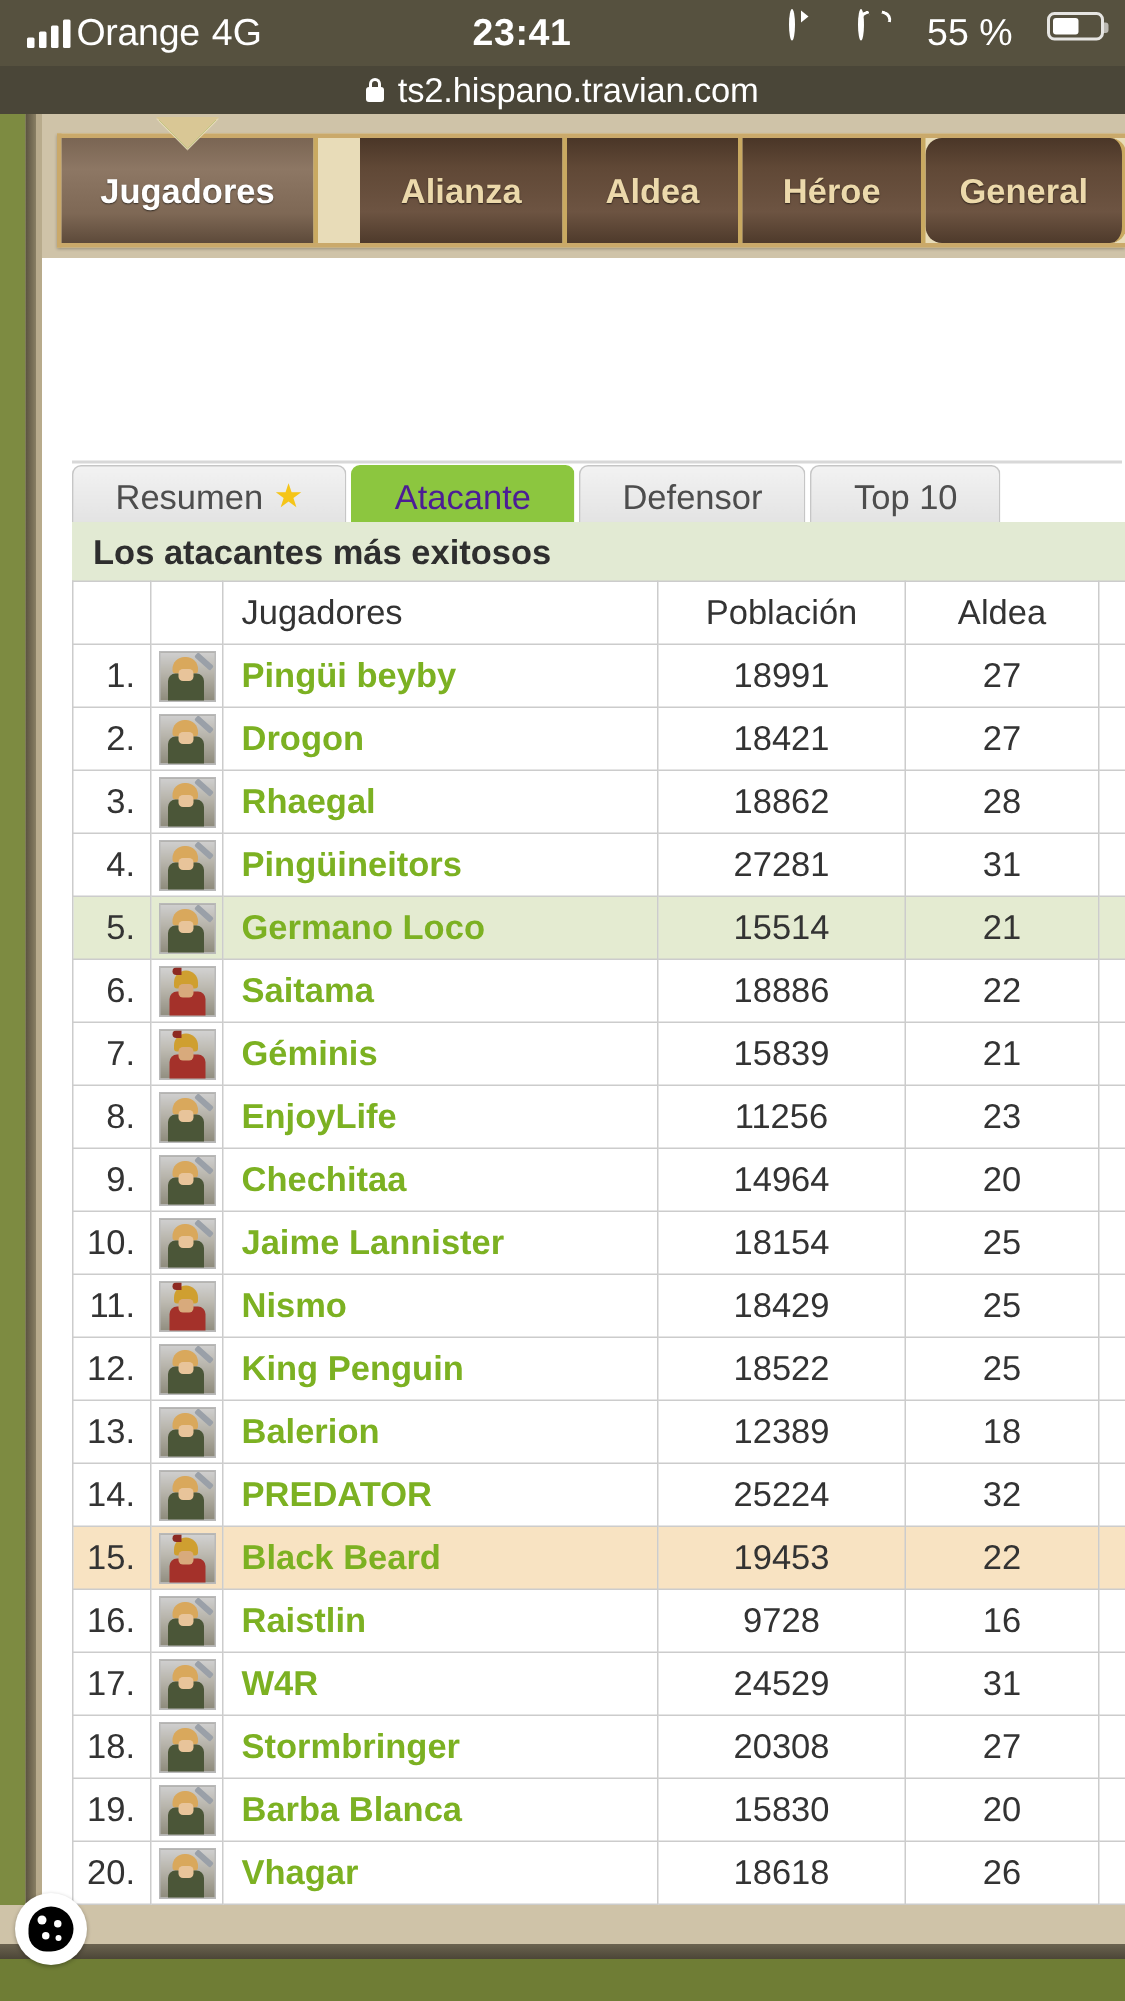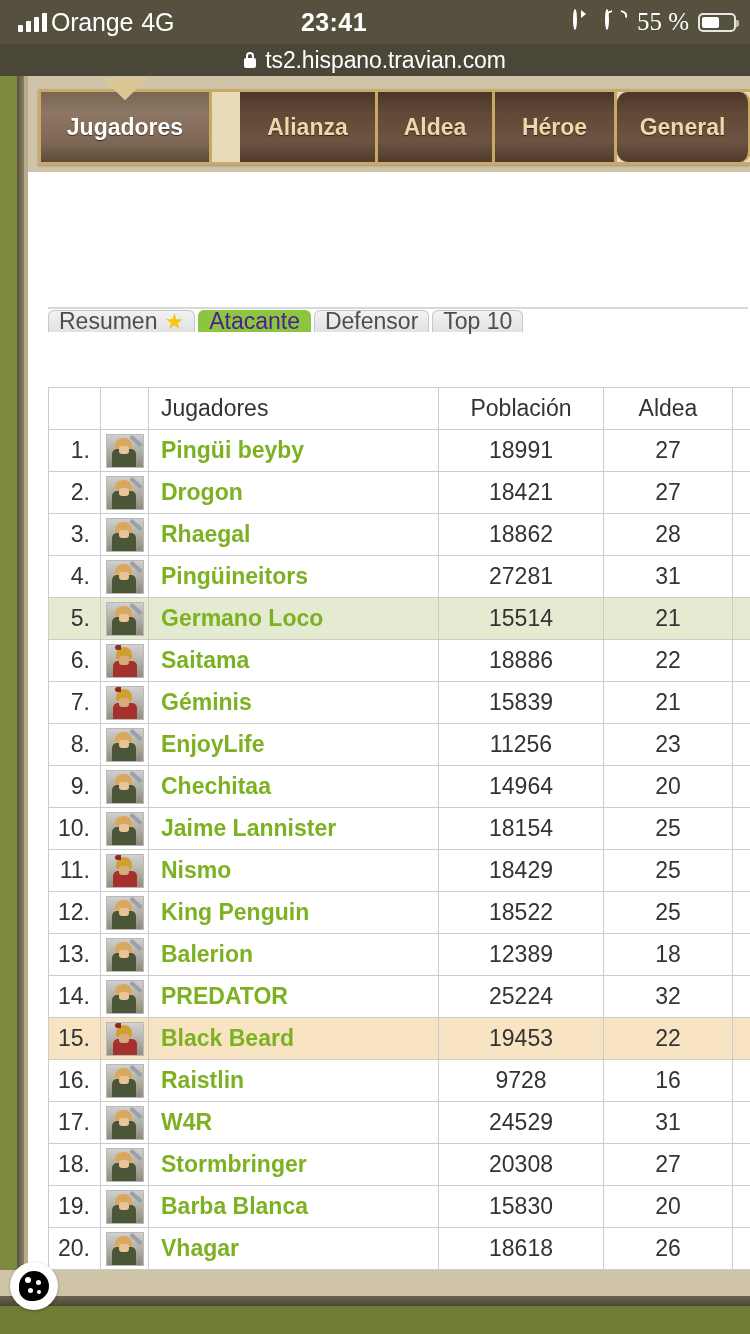--- a/index.html
+++ b/index.html
@@ -18,24 +18,24 @@
   .sb-left{ position:absolute; left:18px; display:flex; align-items:center; gap:4px; }
   .sb-bars{ display:flex; align-items:flex-end; gap:3px; height:19px; }
   .sb-bars i{ display:block; width:5px; background:#fff; border-radius:1px; }
   .sb-bars i:nth-child(1){ height:7px; }
   .sb-bars i:nth-child(2){ height:11px; }
   .sb-bars i:nth-child(3){ height:15px; }
   .sb-bars i:nth-child(4){ height:19px; }
   .sb-carrier{ font-size:25px; letter-spacing:-.2px; }
   .sb-net{ font-size:25px; margin-left:4px; }
   .sb-time{
-    position:absolute; left:2px; width:664px; text-align:center;
+    position:absolute; left:16px; width:664px; text-align:center;
     font-size:25px; font-weight:bold; letter-spacing:.4px;
   }
-  .sb-right{ position:absolute; right:14px; display:flex; align-items:center; gap:9px;font-family:Liberation Serif, serif; }
+  .sb-right{ position:absolute; right:14px; display:flex; align-items:flex-start; gap:23px; }
   .sb-icon{ width:23px; height:23px; position:relative; }
   .rot-ring{
     width:21px; height:21px; border:2px solid #fff; border-radius:50%;
   }
   .rot-arrow{
     position:absolute; top:-1px; left:8px; width:0;height:0;
     border-left:5px solid #fff; border-top:4px solid transparent; border-bottom:4px solid transparent;
   }
   .alarm-body{ width:17px; height:17px; border:2px solid #fff; border-radius:50%; margin:3px auto 0;}
   .alarm-l,.alarm-r{ position:absolute; top:0px; width:8px;height:6px; border:2px solid #fff; }
@@ -130,21 +130,21 @@
     position:absolute; top:96px; left:28px; width:722px; height:1120px;
     background:#ffffff;
   }
 
   
   .subtabs{
     position:absolute; top:98px; left:20px;
     display:flex; align-items:flex-end;
   }
   .subtab{
-    height:22px; padding:0 10px;
+    height:41px; padding:0 28px;
     display:flex; align-items:center; gap:7px;
     font-size:23px; color:#4d4d4d;
     background:linear-gradient(to bottom,#f2f2f2,#e2e2e2);
     border:1px solid #c6c6c6; border-bottom:none;
     border-radius:6px 6px 0 0;
     margin-right:3px;
   }
   .subtab.active{
     background:#8cc63f; color:#4c1d95; border-color:#8cc63f;margin-top:40px;
   }
@@ -389,20 +389,21 @@
         </div>
         <div class="subtab">
           <span>Defensor</span>
         </div>
         <div class="subtab">
           <span>Top 10</span>
         </div>
       </div>
     <div class="subtab-underline"></div>
 
+    <div class="sect">Los atacantes más exitosos</div>
 
     <table class="tbl">
       <colgroup>
         <col class="c-rank">
           <col class="c-av">
           <col class="c-name">
         <col class="c-pop">
           <col class="c-vil">
           <col class="c-x">
       </colgroup>

